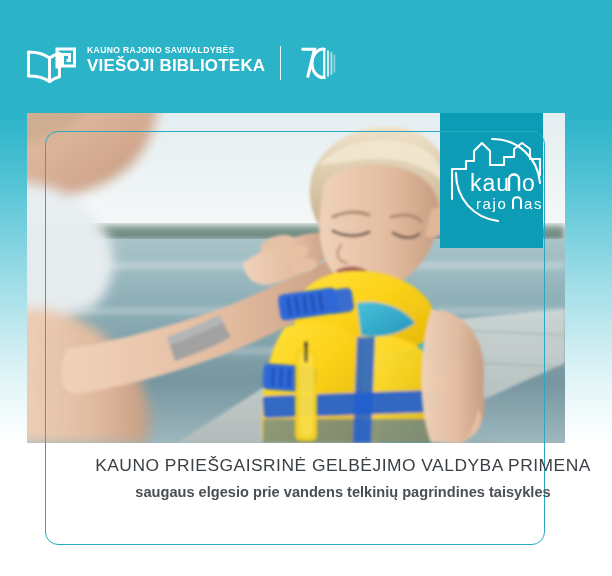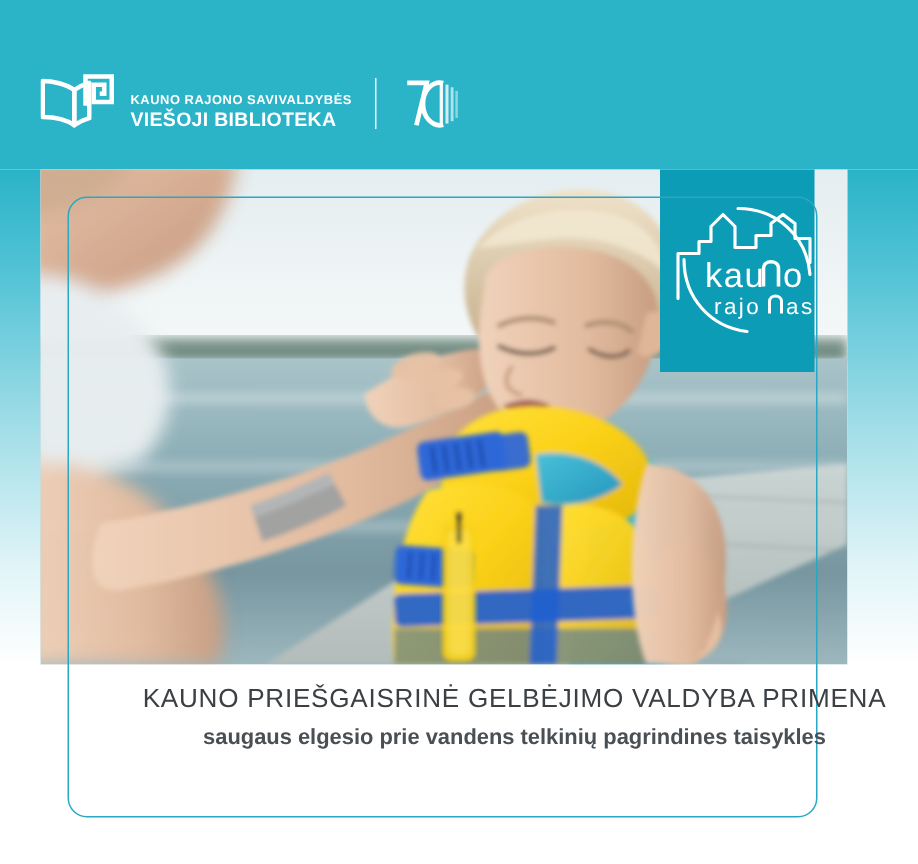--- a/index.html
+++ b/index.html
@@ -28,35 +28,35 @@
 
   
   .side-grad{
     position:absolute;top:113px;height:330px;width:100%;
     background:linear-gradient(to bottom,#2bb3c8 0%,#55c4d6 22%,#a8e0e9 55%,#e0f4f7 80%,#ffffff 100%);
   }
 
   
   .logo-lockup{
     position:absolute;left:27px;top:46px;
-    display:flex;align-items:flex-end;gap:10px;
+    display:flex;align-items:flex-start;gap:10px;
     height:40px;
   }
   .book-mark{width:50px;height:38px;flex:0 0 auto;}
   .logo-text{
     display:flex;flex-direction:column;
     justify-content:center;
     color:#ffffff;line-height:1;
   }
   .logo-line1{
     font-size:8.6px;font-weight:bold;letter-spacing:.36px;
     white-space:nowrap;margin-bottom:2px;
   }
   .logo-line2{
-    font-size:13px;font-weight:bold;letter-spacing:.2px;
+    font-size:17px;font-weight:bold;letter-spacing:.2px;
     white-space:nowrap;
   }
   .logo-div{
     width:1px;height:34px;background:#ffffff;opacity:.9;
     margin:0 9px 0 5px;flex:0 0 auto;
   }
   .anniv{width:38px;height:34px;flex:0 0 auto;}
 
   
   .photo{

